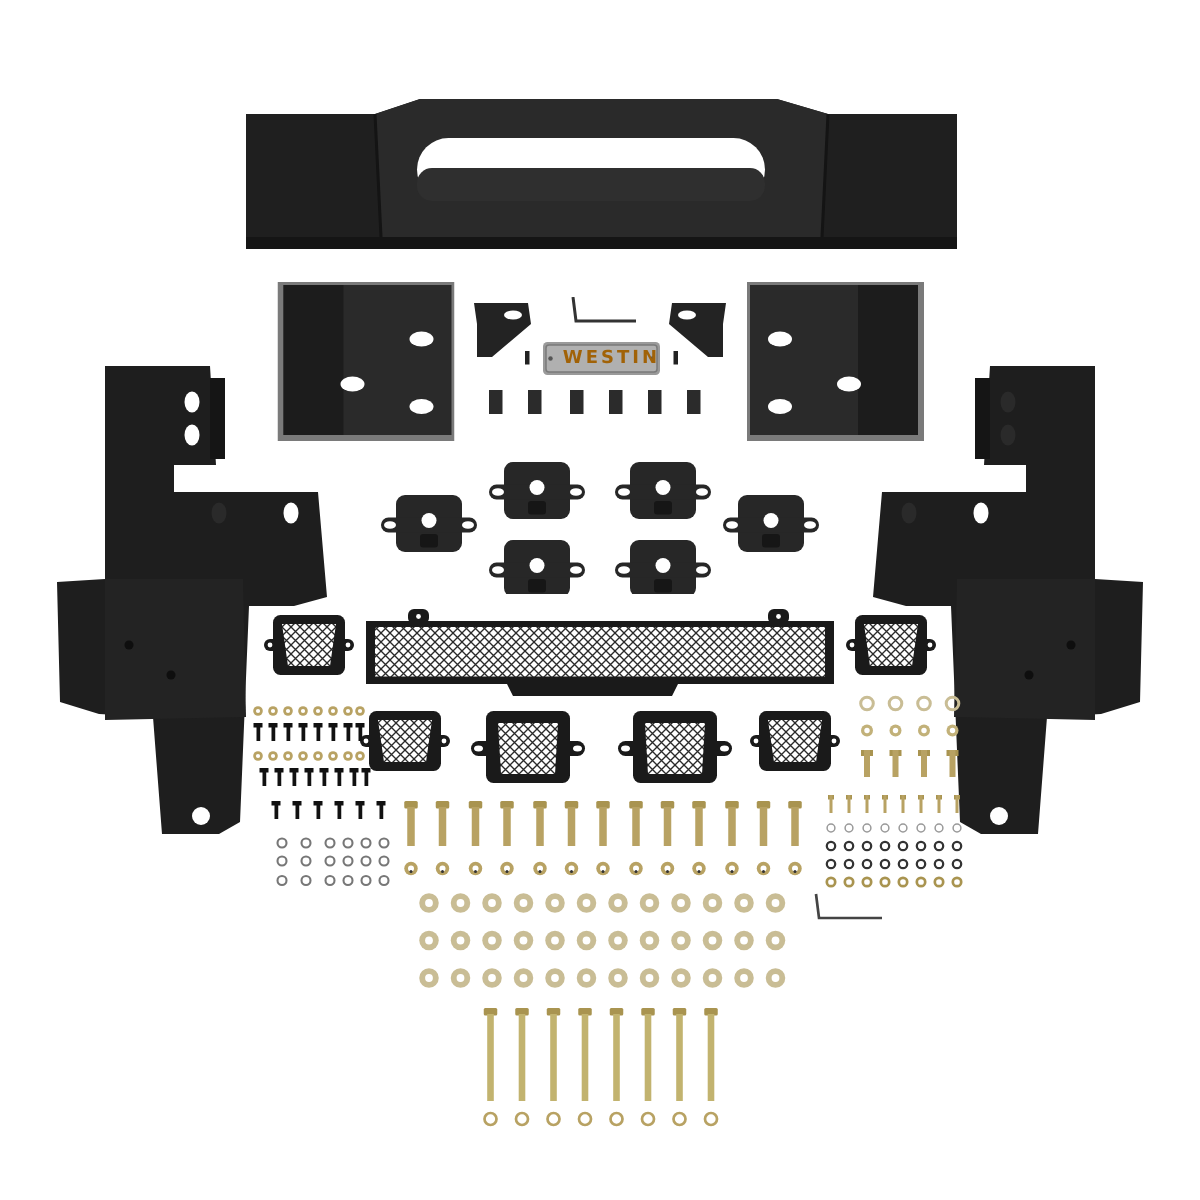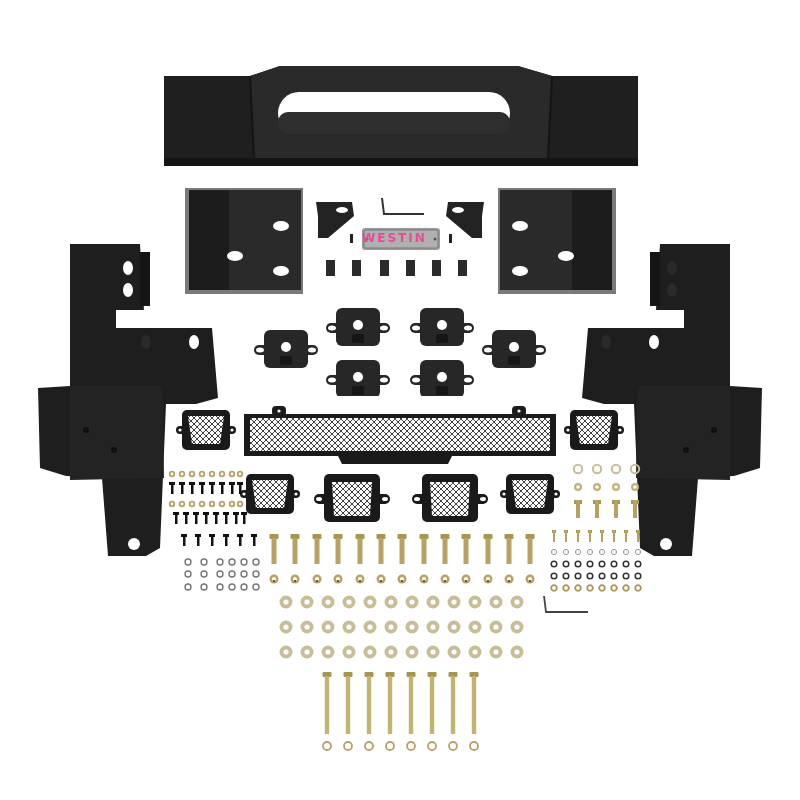--- a/index.html
+++ b/index.html
@@ -70,21 +70,21 @@
     </svg>
 </div>
 
 <div class="abs" style="left:362px;top:228px;width:78px;height:22px;">
   <svg width="78" height="22" viewBox="0 0 78 22" style="position:absolute;left:0;top:0;">
     <rect x="0" y="0" width="78" height="22" rx="3" fill="#9a9a9a"></rect>
     <rect x="2" y="2" width="74" height="18" rx="2" fill="#b0b0b0" stroke="#7a7a7a"></rect>
     <circle cx="5" cy="11" r="1.5" fill="#555"></circle>
       <circle cx="73" cy="11" r="1.5" fill="#555"></circle>
   </svg>
-  <div class="plate-text" style="position:absolute;left:0;top:3px;width:78px;text-align:left;font-size:12px;color:#ec4899;">WESTIN</div>
+  <div class="plate-text" style="position:absolute;left:0;top:3px;width:78px;text-align:right;font-size:12px;color:#a16207;">WESTIN</div>
 </div>
 <div class="abs" style="left:350px;top:234px;width:3px;height:9px;background:#222;"></div>
 <div class="abs" style="left:449px;top:234px;width:3px;height:9px;background:#222;"></div>
 
 <div class="abs" style="left:322px;top:260px;">
   <svg width="150" height="18" viewBox="0 0 150 18">
     <rect x="4" y="0" width="9" height="16" fill="#2b2b2b"></rect>
     <rect x="30" y="0" width="9" height="16" fill="#2b2b2b"></rect>
     <rect x="58" y="0" width="9" height="16" fill="#2b2b2b"></rect>
     <rect x="84" y="0" width="9" height="16" fill="#2b2b2b"></rect>

